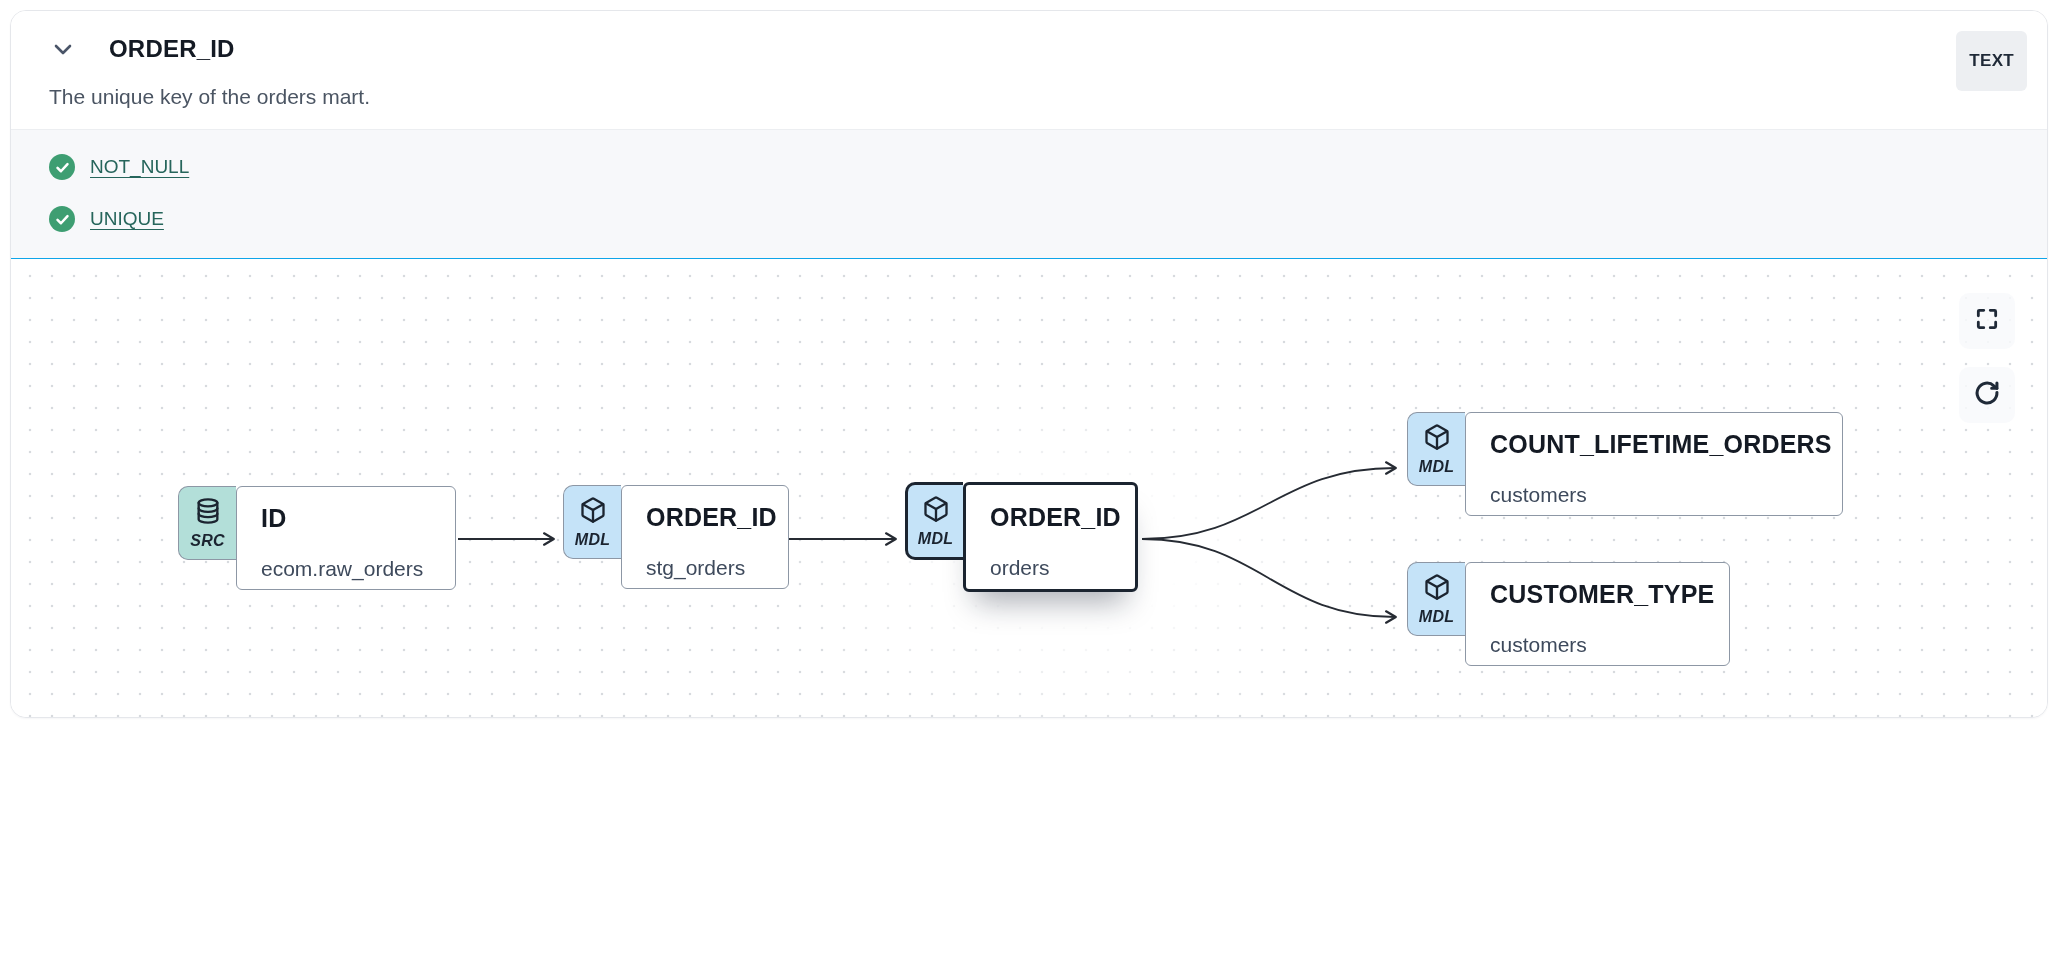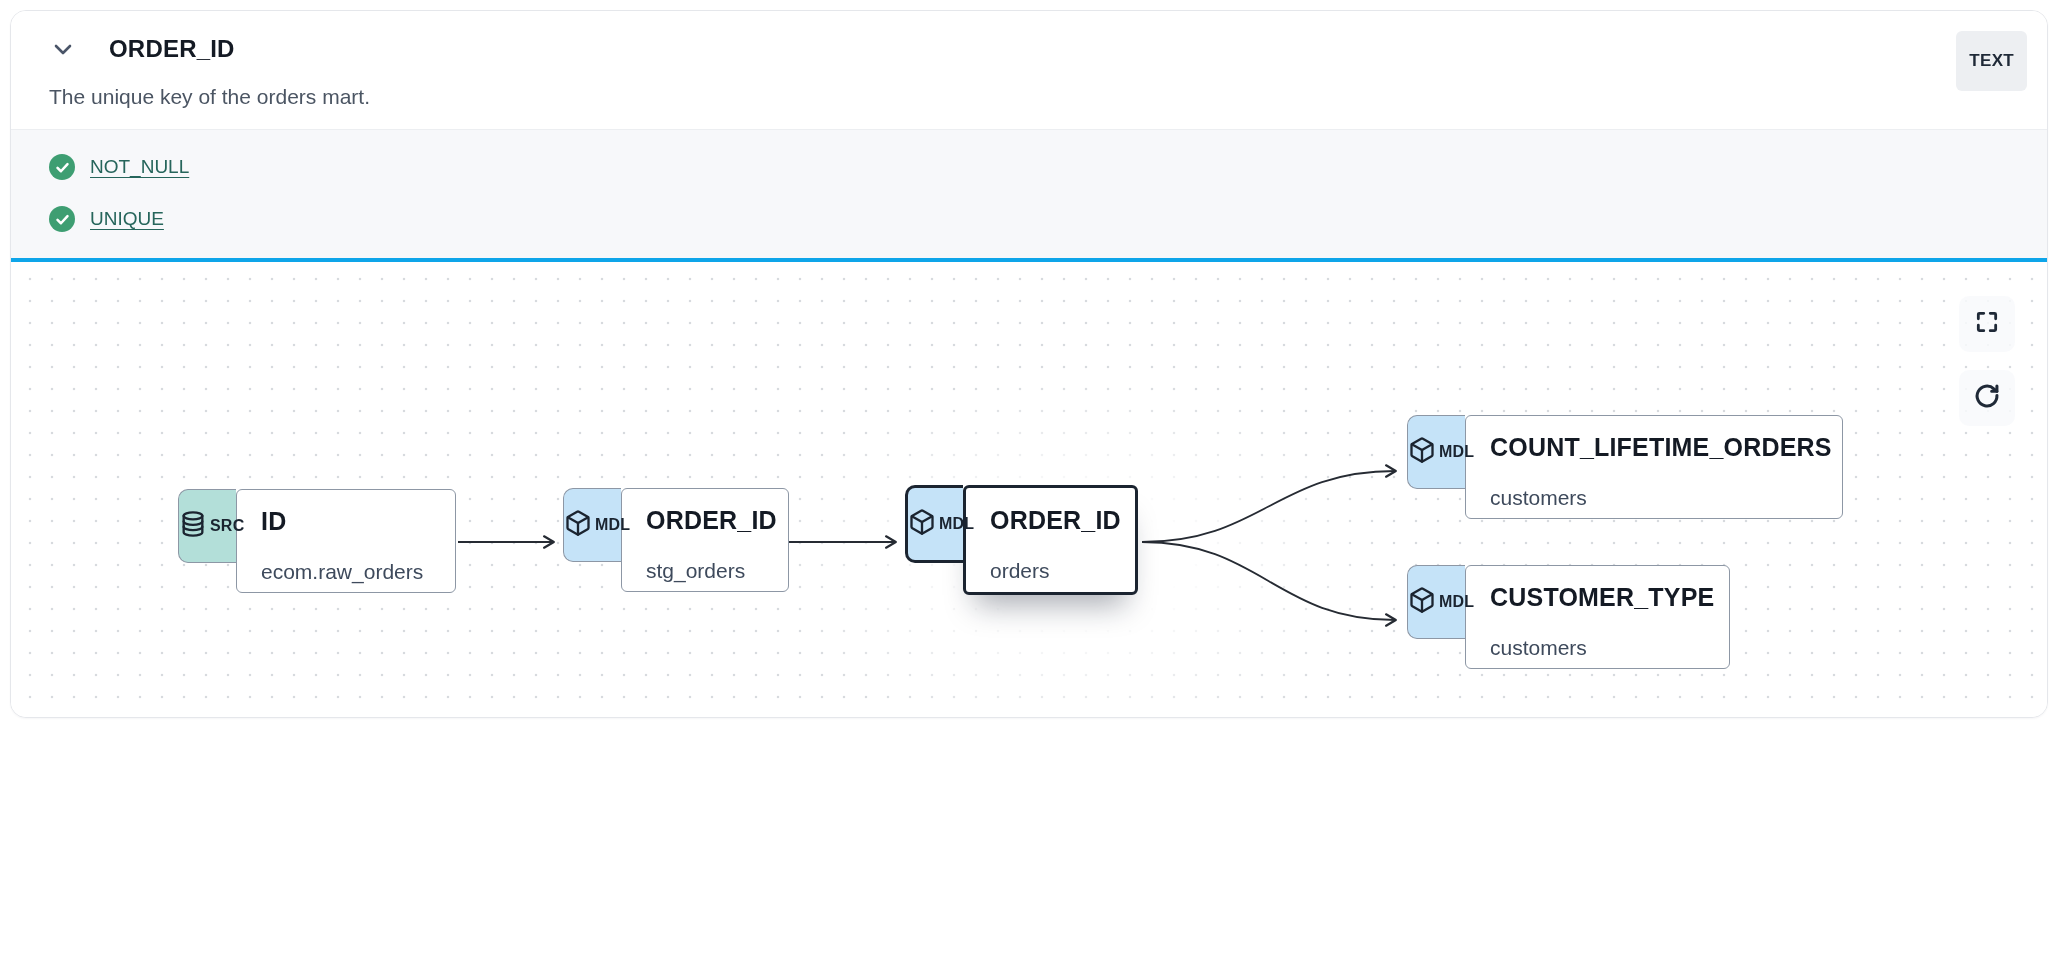--- a/index.html
+++ b/index.html
@@ -18,21 +18,21 @@
   .card-title { font-size: 24px; font-weight: 700; color: #141a24; letter-spacing: 0.2px; }
   .type-badge {
     position: absolute; right: -18px; top: -4px;
     background: #edeff2; color: #1f2937; font-size: 17px; font-weight: 600;
     padding: 20px 13px; border-radius: 6px; letter-spacing: 0.3px;
   }
   .description { margin-top: 22px; font-size: 21px; color: #4b5563; }
 
   
   .tests-section {
-    background: #f7f8fa; border-top: 1px solid #eceef1; border-bottom: 4px solid #0ea5e9;
+    background: #f7f8fa; border-top: 1px solid #eceef1; border-bottom: 1px solid #0ea5e9;
     padding: 24px 38px 26px 38px; display: flex; flex-direction: column; gap: 26px;
   }
   .test-row { display: flex; align-items: center; gap: 15px; }
   .check-circle {
     width: 26px; height: 26px; border-radius: 50%; background: #3e9e72;
     display: flex; align-items: center; justify-content: center; flex: none;
   }
   .check-circle svg { display: block; }
   .test-link { font-size: 19px; font-weight: 500; color: #26655b; text-decoration: underline; text-underline-offset: 4px; cursor: pointer; }
 
@@ -46,23 +46,24 @@
     position: absolute; left: 760px; top: 110px; width: 620px; height: 380px;
     background: radial-gradient(closest-side, #ffffff 30%, rgba(255,255,255,0));
     pointer-events: none;
   }
   .edges { position: absolute; left: 0; top: 0; width: 2038px; height: 684px; }
 
   
   .node { position: absolute; display: flex; align-items: flex-start; cursor: pointer; }
   .node-badge {
     width: 58px; height: 74px; border: 1px solid #8d97a5; border-right: none;
-    border-radius: 10px 0 0 10px; display: flex; flex-direction: row;
-    align-items: center; justify-content: space-between; gap: 3px; flex: none; z-index: 2;
+    border-radius: 10px 0 0 10px; display: flex; flex-direction: column;
+    align-items: center; justify-content: center; gap: 3px; flex: none; z-index: 2;
     color: #1f2937;
+    font-style: italic;
   }
   .node-badge .badge-label { font-size: 16px; font-weight: 600; letter-spacing: 0.2px; color: #1b2430; }
   .badge-mint { background: #b3dfd9; }
   .badge-blue { background: #c5e3f8; }
   .node-body {
     background: #ffffff; border: 1px solid #8d97a5; border-radius: 6px;
     height: 104px; padding: 17px 24px 0 24px; white-space: nowrap; z-index: 1;
   }
   .node-title { font-size: 25px; font-weight: 600; color: #141a24; letter-spacing: 0.2px; }
   .node-subtitle { font-size: 21px; color: #3e4a5c; margin-top: 24px; }

